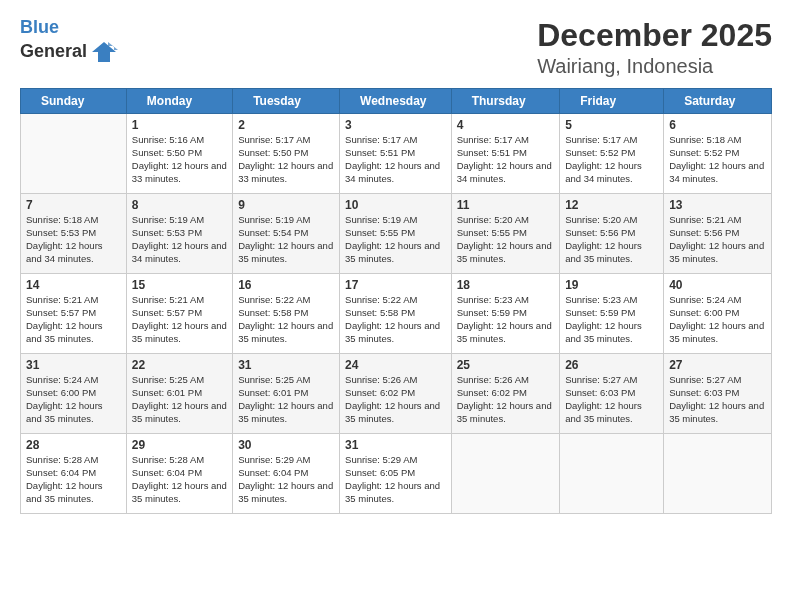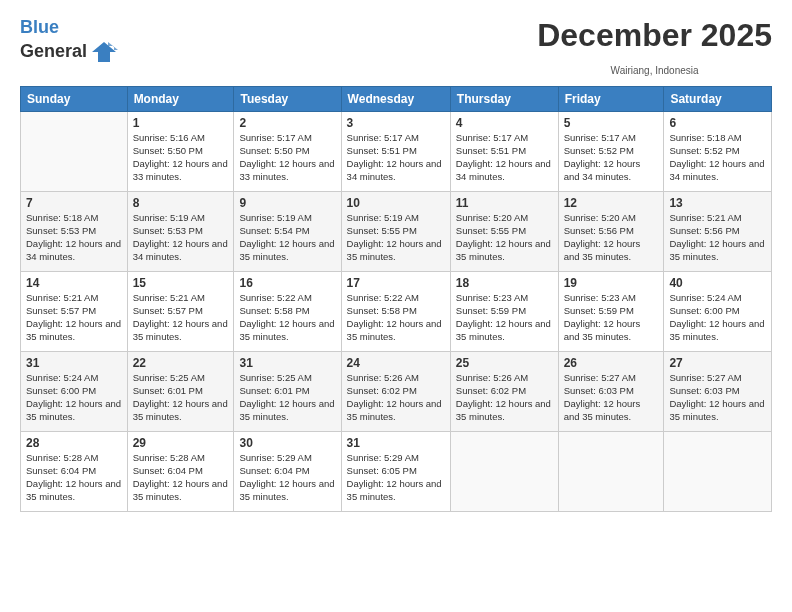--- a/index.html
+++ b/index.html
@@ -36,42 +36,42 @@
       font-weight: bold;
       color: #3a7fc1;
       line-height: 1.1;
     }
     .logo-icon {
       width: 28px;
       height: 28px;
       margin-left: 3px;
     }
     .title-block {
-      text-align: center;
+      text-align: left;
     }
     .month-title {
       font-size: 32px;
       font-weight: bold;
       color: #333;
       line-height: 1.1;
     }
     .subtitle {
-      font-size: 10px;
+      font-size: 20px;
       color: #555;
-      margin-top: 12px;
+      margin-top: 2px;
     }
     .calendar-table {
       width: 100%;
       border-collapse: collapse;
       font-size: 10px;
     }
     .calendar-table thead tr th {
       background-color: #3a7fc1;
       color: #fff;
-      padding: 5px 6px;
+      padding: 5px 20px;
       text-align: left;
       font-size: 12px;
       font-weight: bold;
       border: 1px solid #2e6aa0;
     }
     .calendar-table tbody tr td {
       border: 1px solid #ccc;
       vertical-align: top;
       padding: 4px 5px;
       width: 113px;

